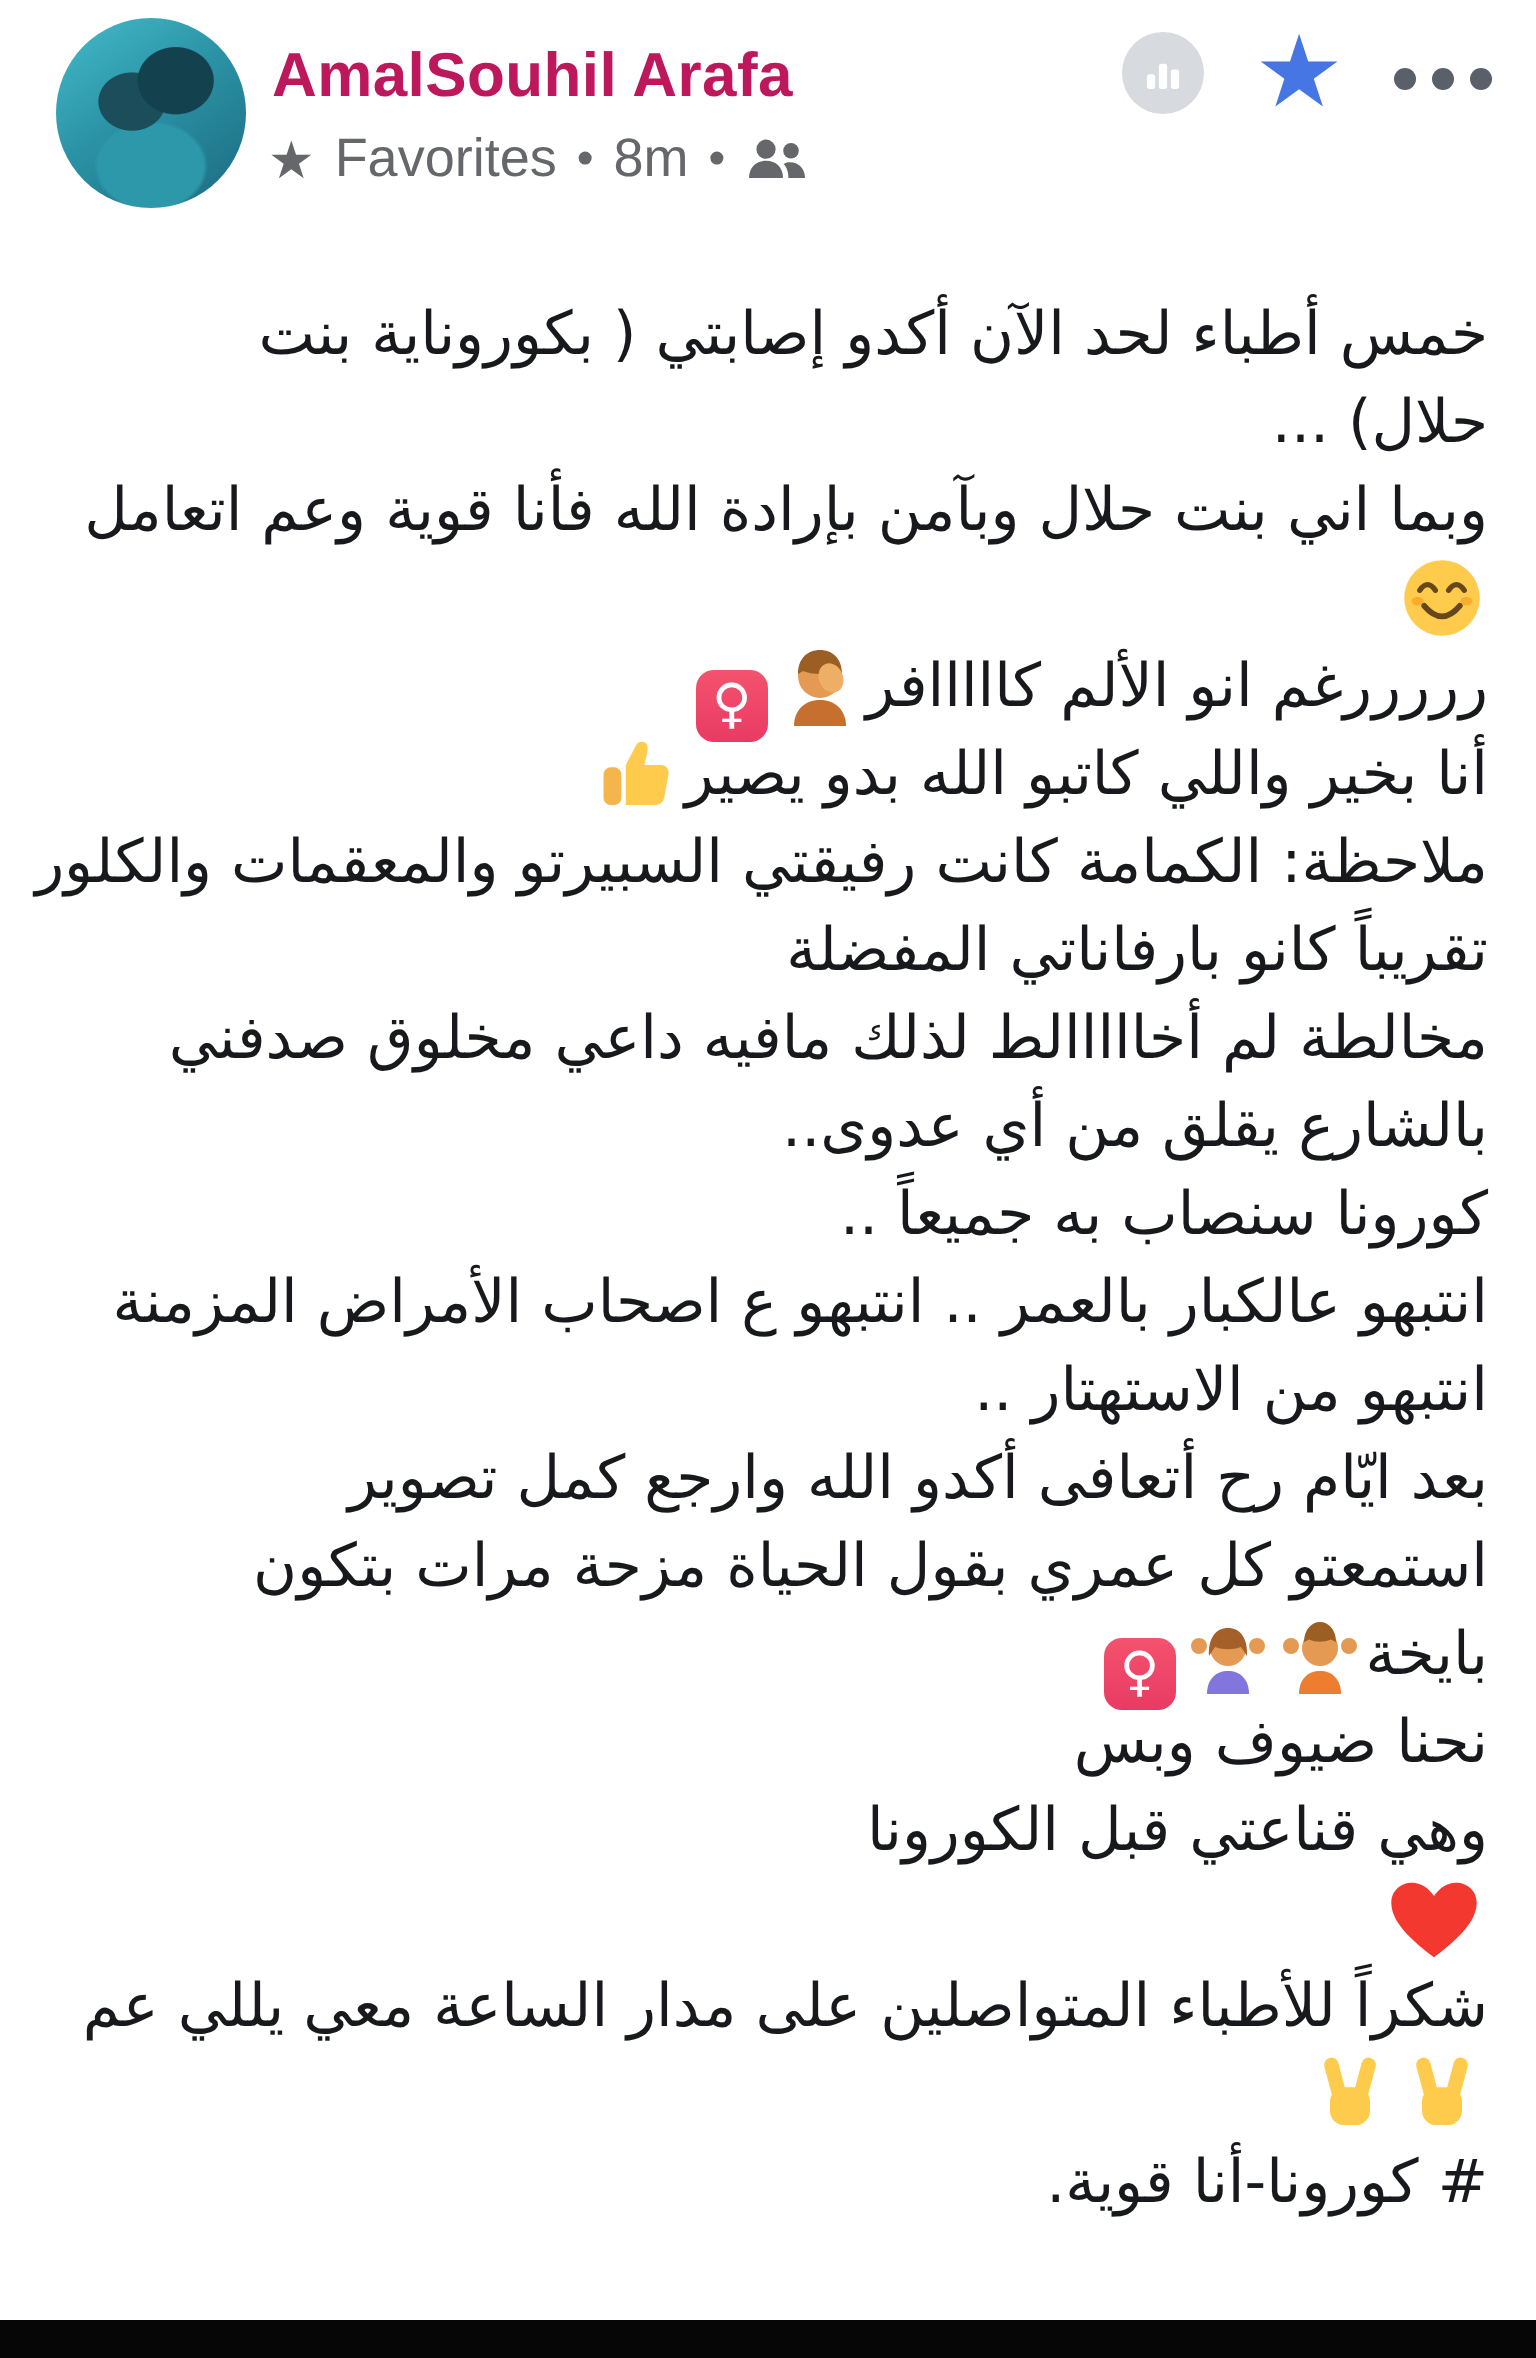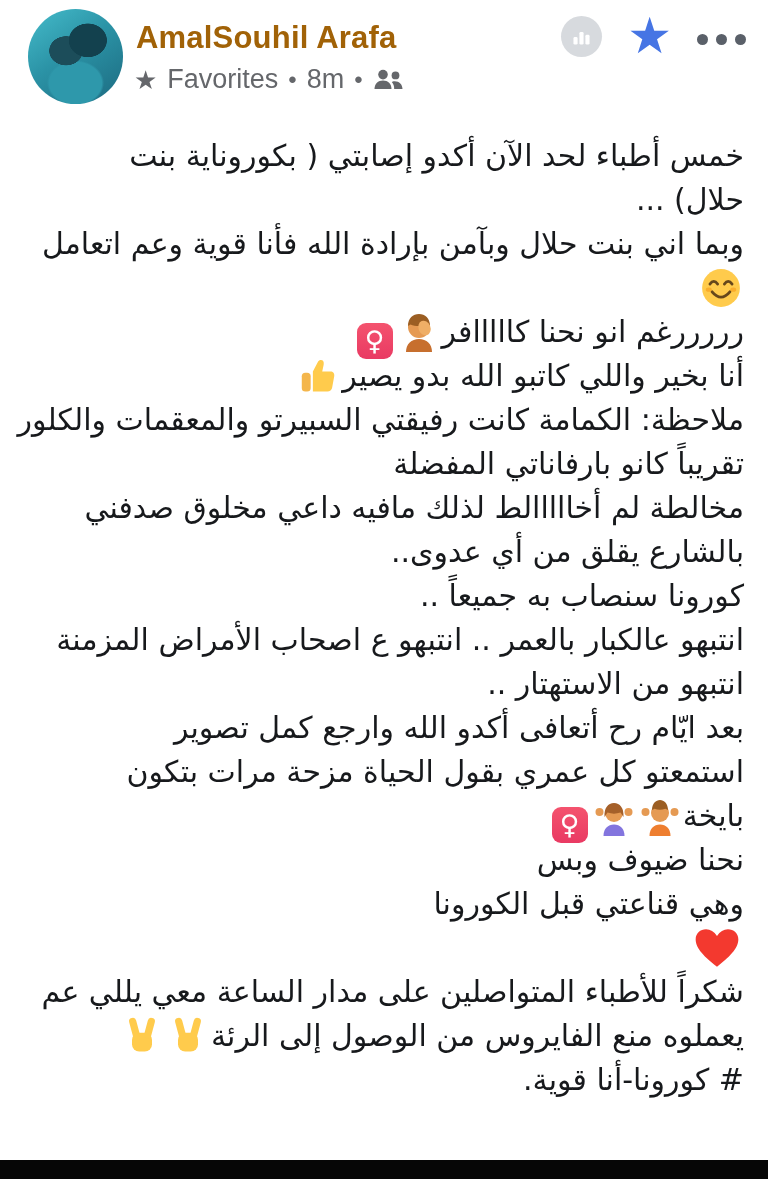--- a/index.html
+++ b/index.html
@@ -20,21 +20,21 @@
     background:
       radial-gradient(ellipse 34% 30% at 63% 33%, #13414e 58%, rgba(19,65,78,0) 60%),
       radial-gradient(ellipse 30% 26% at 40% 44%, #1c4d5a 58%, rgba(28,77,90,0) 60%),
       radial-gradient(ellipse 50% 40% at 50% 78%, #2e98ab 55%, rgba(46,152,171,0) 60%),
       linear-gradient(145deg, #45bccb 0%, #2b93a6 45%, #1c6a80 100%);
     overflow: hidden;
   }
   .h-name {
     position: absolute; left: 136px; top: 20px;
     font-family: "Liberation Sans", sans-serif;
-    font-weight: 700; font-size: 31px; color: #a16207; letter-spacing: .2px;
+    font-weight: 700; font-size: 31px; color: #be185d; letter-spacing: .2px;
   }
   .h-meta {
     position: absolute; left: 134px; top: 64px;
     display: flex; align-items: center; gap: 10px;
     font-family: "Liberation Sans", sans-serif;
     font-size: 27px; color: #65676b;
   }
   .meta-star { font-size: 26px; line-height: 26px; color: #65676b; }
   .meta-dot  { font-size: 24px; }
   .friends-ic { width: 31px; height: 24px; display: inline-block; }
@@ -46,21 +46,21 @@
     width: 41px; height: 41px; border-radius: 50%;
     background: #d7dade; display: flex; align-items: center; justify-content: center;
   }
   .star-btn { color: #4675e4; font-size: 50px; line-height: 44px; }
   .dots-btn { display: flex; gap: 8px; align-items: center; padding-top: 6px; }
   .dots-btn i { width: 11px; height: 11px; border-radius: 50%; background: #5a6069; display: block; }
 
   
   .post-body {
     direction: rtl;
-    margin-top: 18px;
+    margin-top: 30px;
     padding: 0 24px 0 4px;
     color: #17191c;
   }
   .line {
     height: 44px; line-height: 44px;
     font-size: 30px;
     white-space: nowrap;
     text-align: right;
     transform-origin: 100% 50%;
   }
@@ -136,21 +136,21 @@
         <circle cx="18" cy="18" r="17" fill="#FFCB4C"></circle>
         <path d="M8 14.5q3.5-5 7 0" stroke="#66471B" stroke-width="2.4" fill="none" stroke-linecap="round"></path>
         <path d="M21 14.5q3.5-5 7 0" stroke="#66471B" stroke-width="2.4" fill="none" stroke-linecap="round"></path>
         <path d="M10 21.5q8 9.5 16 0" stroke="#66471B" stroke-width="2.6" fill="none" stroke-linecap="round"></path>
         <ellipse cx="7" cy="19.5" rx="2.7" ry="1.9" fill="#F4900C" opacity=".5"></ellipse>
         <ellipse cx="29" cy="19.5" rx="2.7" ry="1.9" fill="#F4900C" opacity=".5"></ellipse>
       </svg></span>
     </div>
 
     <div class="line">
-      <span>رررررغم انو نحنا كااااافر</span><span class="emj"><svg viewBox="0 0 40 40">
+      <span>رررررغم انو الألم كااااافر</span><span class="emj"><svg viewBox="0 0 40 40">
         <path d="M7 40c0-8 5.5-13 13-13s13 5 13 13z" fill="#C76F2E"></path>
         <circle cx="20" cy="15" r="11" fill="#E59A53"></circle>
         <path d="M9 14c0-8 5-12 11-12s11 4 11 12l-2.5-1.5c-5.5 2-12 2-17 0z" fill="#9B5E23"></path>
         <ellipse cx="25.5" cy="16" rx="6" ry="7.5" fill="#EFAE66" transform="rotate(-22 25.5 16)"></ellipse>
       </svg></span><span class="fem-badge">
           <span>♀</span>
         </span>
     </div>
 
     <div class="line">
@@ -193,21 +193,21 @@
 
     <div class="line">
       <span class="emj heart"><svg viewBox="0 0 36 32">
         <path d="M18 30C6 21 2 15 2 9.5 2 5 5.5 2 9.8 2c3.2 0 6 1.8 8.2 5 2.2-3.2 5-5 8.2-5C30.5 2 34 5 34 9.5c0 5.5-4 11.5-16 20.5z" fill="#F3392F"></path>
       </svg></span>
     </div>
 
     <div class="line">شكراً للأطباء المتواصلين على مدار الساعة معي يللي عم</div>
 
     <div class="line">
-      <span>يعملوه منع الفايروس من الوصول إلى الرئة</span><span class="emj"><svg viewBox="0 0 36 36">
+      <span class="emj"><svg viewBox="0 0 36 36">
         <rect x="9" y="15" width="18" height="17" rx="6.5" fill="#FFCB4C"></rect>
         <rect x="8" y="1.5" width="6.5" height="19" rx="3.2" fill="#FFCB4C" transform="rotate(-15 11 11)"></rect>
         <rect x="21.5" y="1.5" width="6.5" height="19" rx="3.2" fill="#FFCB4C" transform="rotate(15 25 11)"></rect>
       </svg></span><span class="emj"><svg viewBox="0 0 36 36">
         <rect x="9" y="15" width="18" height="17" rx="6.5" fill="#FFCB4C"></rect>
         <rect x="8" y="1.5" width="6.5" height="19" rx="3.2" fill="#FFCB4C" transform="rotate(-15 11 11)"></rect>
         <rect x="21.5" y="1.5" width="6.5" height="19" rx="3.2" fill="#FFCB4C" transform="rotate(15 25 11)"></rect>
       </svg></span>
     </div>
 

